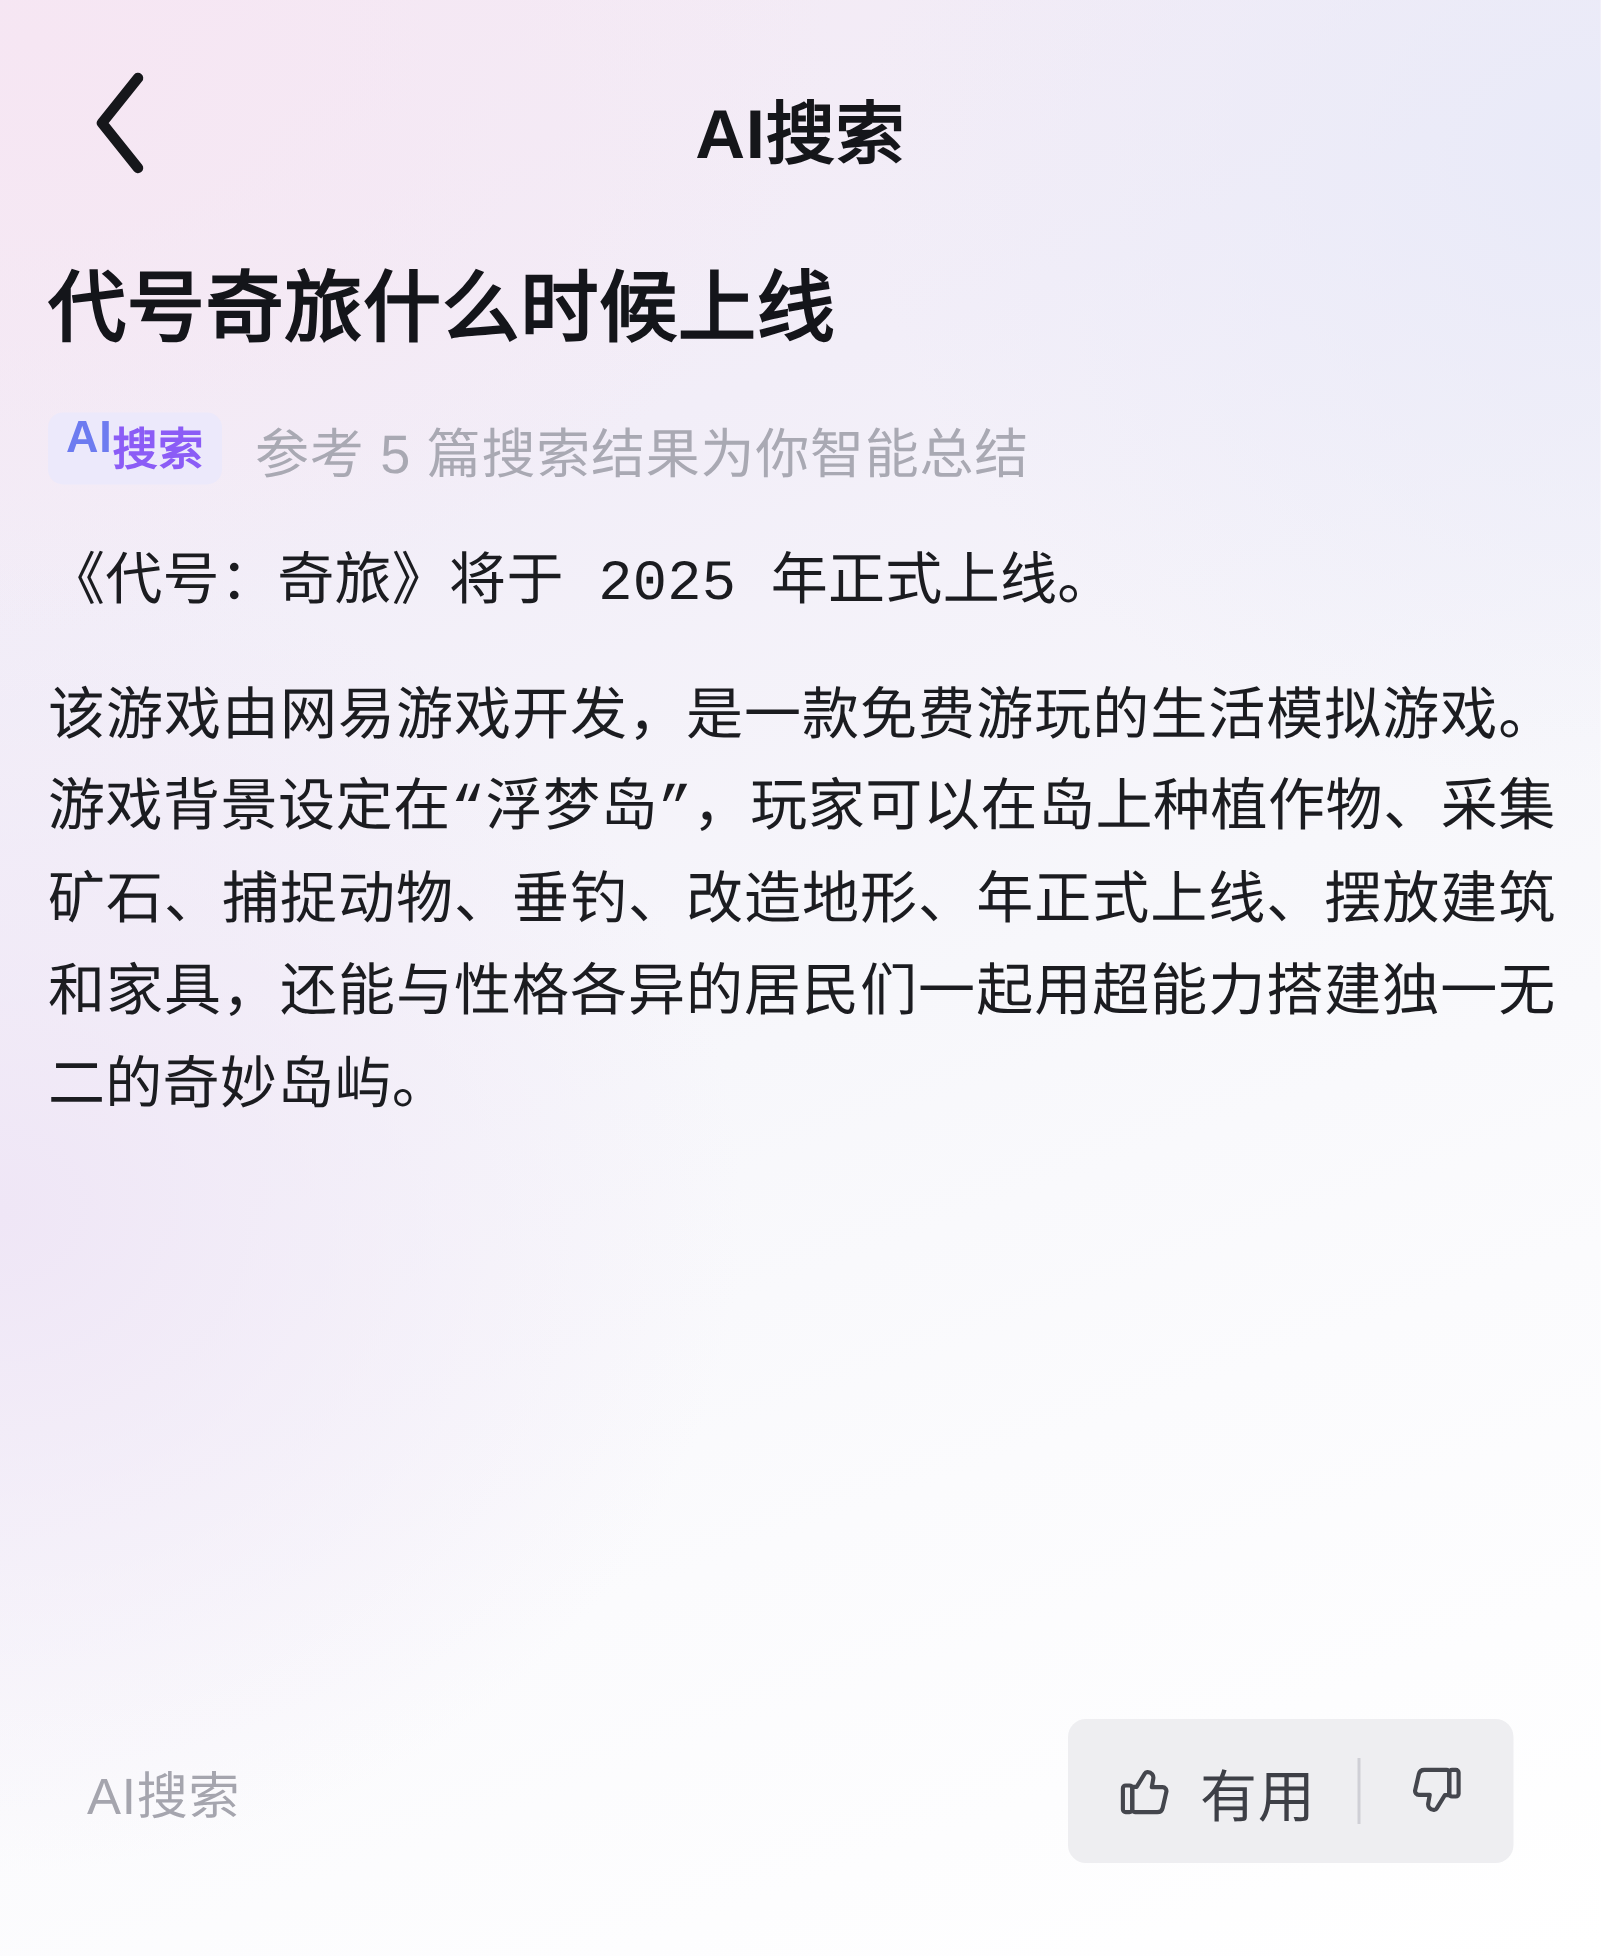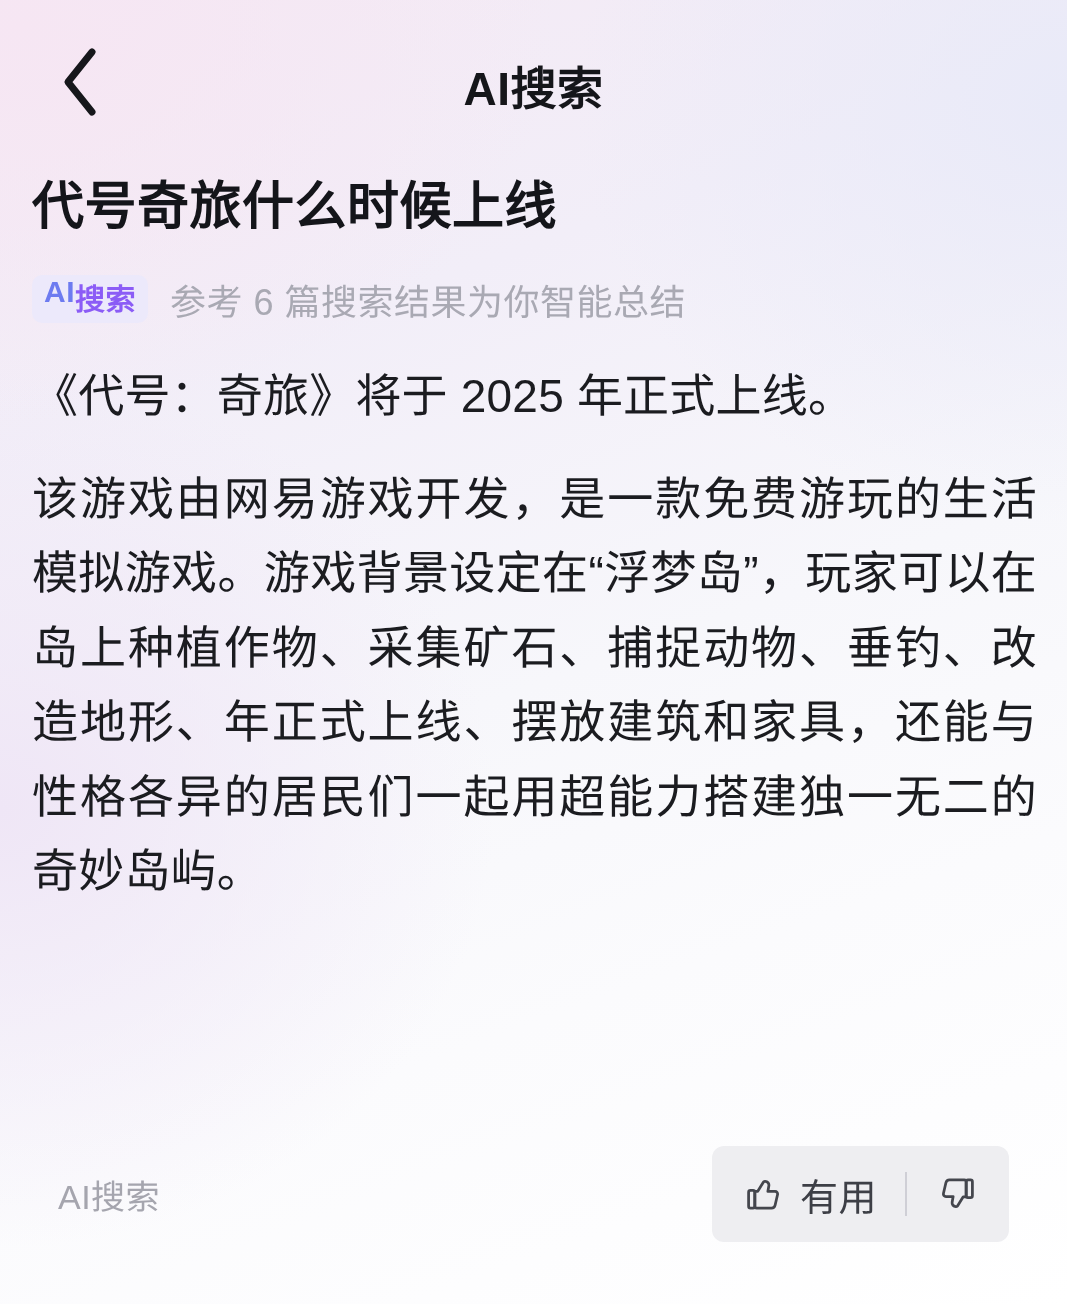--- a/index.html
+++ b/index.html
@@ -94,27 +94,28 @@
     color: #a9a9b3;
     font-weight: 400;
     letter-spacing: 0.5px;
   }
 
   .answer {
     margin-top: 34px;
     margin-left: 2px;
   }
   .answer p {
-    font-size: 46px;
+    font-size: 38px;
     line-height: 1.62;
     color: #1b1c20;
     margin: 0 0 28px 0;
     letter-spacing: 0.2px;
     text-align: justify;
     text-justify: inter-ideograph;
+    font-family: Liberation Mono, monospace;
   }
   .answer p:last-child { margin-bottom: 0; }
 
   
   .footer {
     position: absolute;
     left: 58px;
     right: 58px;
     bottom: 62px;
     display: flex;
@@ -171,21 +172,21 @@
 
   <div class="content">
 
     <h1 class="question">代号奇旅什么时候上线</h1>
 
     <div class="meta-row">
       <span class="ai-chip">
         <span class="chip-ai">AI</span>
           <span class="chip-txt">搜索</span>
       </span>
-      <span class="meta-text">参考 6 篇搜索结果为你智能总结</span>
+      <span class="meta-text">参考 5 篇搜索结果为你智能总结</span>
     </div>
 
     <div class="answer">
       <p>《代号：奇旅》将于 2025 年正式上线。</p>
       <p>该游戏由网易游戏开发，是一款免费游玩的生活模拟游戏。游戏背景设定在“浮梦岛”，玩家可以在岛上种植作物、采集矿石、捕捉动物、垂钓、改造地形、年正式上线、摆放建筑和家具，还能与性格各异的居民们一起用超能力搭建独一无二的奇妙岛屿。</p>
     </div>
 
   </div>
 
   <div class="footer">

